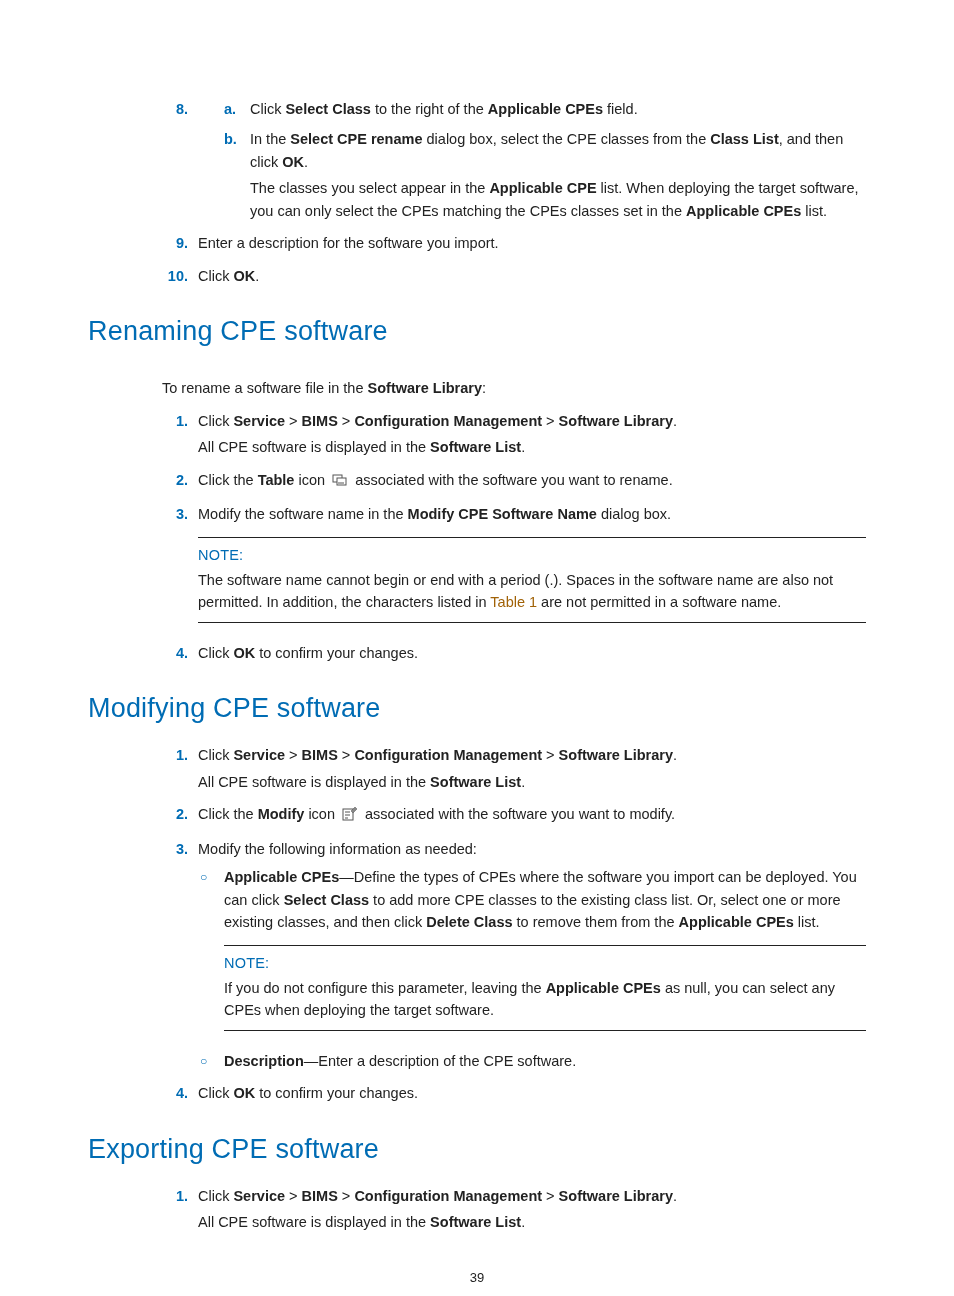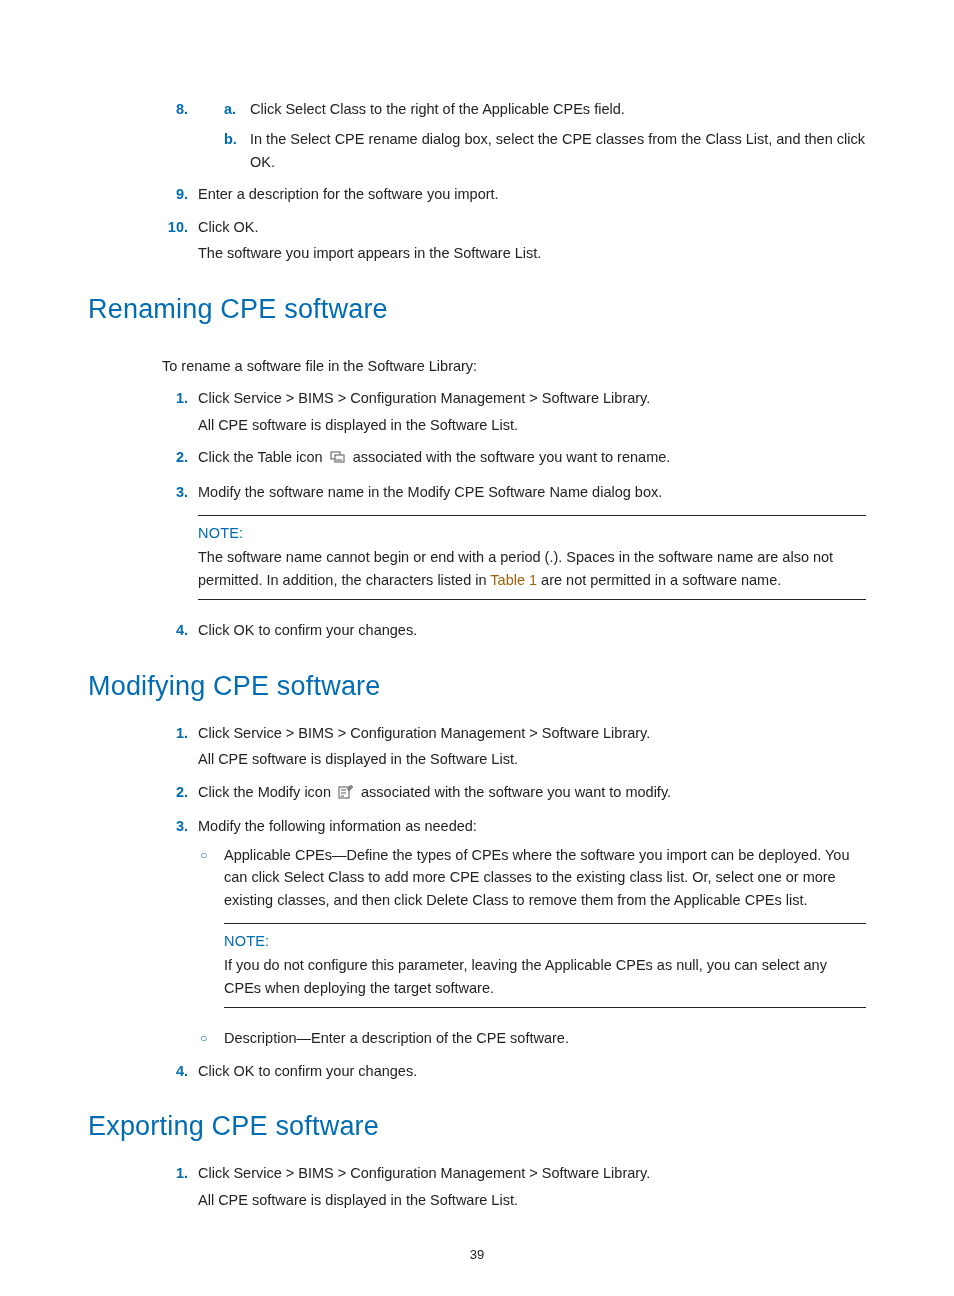--- a/index.html
+++ b/index.html
@@ -5,21 +5,21 @@
   body {
     font-family: Arial, Helvetica, sans-serif;
     font-size: 14.5px;
     color: #222;
     margin: 0;
     padding: 92px 88px 60px 88px;
     width: 954px;
     box-sizing: border-box;
     line-height: 1.55;
   }
-  .bold { font-weight: normal; }
+  .bold { font-weight: bold; }
   h2 {
     font-family: Arial, Helvetica, sans-serif;
     font-weight: 400;
     color: #006cb4;
     font-size: 27px;
     margin: 24px 0 14px 0;
     letter-spacing: 0.2px;
   }
   ol.num {
     list-style: none;
@@ -115,31 +115,31 @@
   <li>
     <span class="marker">8.</span>
     <ol class="alpha">
       <li>
         <span class="marker">a.</span>
         <span>Click <span class="bold">Select Class</span> to the right of the <span class="bold">Applicable CPEs</span> field.</span>
       </li>
       <li>
         <span class="marker">b.</span>
         <span>In the <span class="bold">Select CPE rename</span> dialog box, select the CPE classes from the <span class="bold">Class List</span>, and then click <span class="bold">OK</span>.</span>
+        <div class="sub">The classes you select appear in the <span class="bold">Applicable CPE</span> list. When deploying the target software, you can only select the CPEs matching the CPEs classes set in the <span class="bold">Applicable CPEs</span> list.</div>
       </li>
     </ol>
   </li>
   <li>
     <span class="marker">9.</span>
     <span>Enter a description for the software you import.</span>
   </li>
   <li>
     <span class="marker">10.</span>
     <span>Click <span class="bold">OK</span>.</span>
-    <div class="sub">The software you import appears in the <span class="bold">Software List</span>.</div>
   </li>
 </ol>
 
 <h2>Renaming CPE software</h2>
 <div class="para-indent">To rename a software file in the <span class="bold">Software Library</span>:</div>
 <ol class="num">
   <li>
     <span class="marker">1.</span>
     <span>Click <span class="bold">Service</span> &gt; <span class="bold">BIMS</span> &gt; <span class="bold">Configuration Management</span> &gt; <span class="bold">Software Library</span>.</span>
     <div class="sub">All CPE software is displayed in the <span class="bold">Software List</span>.</div>

